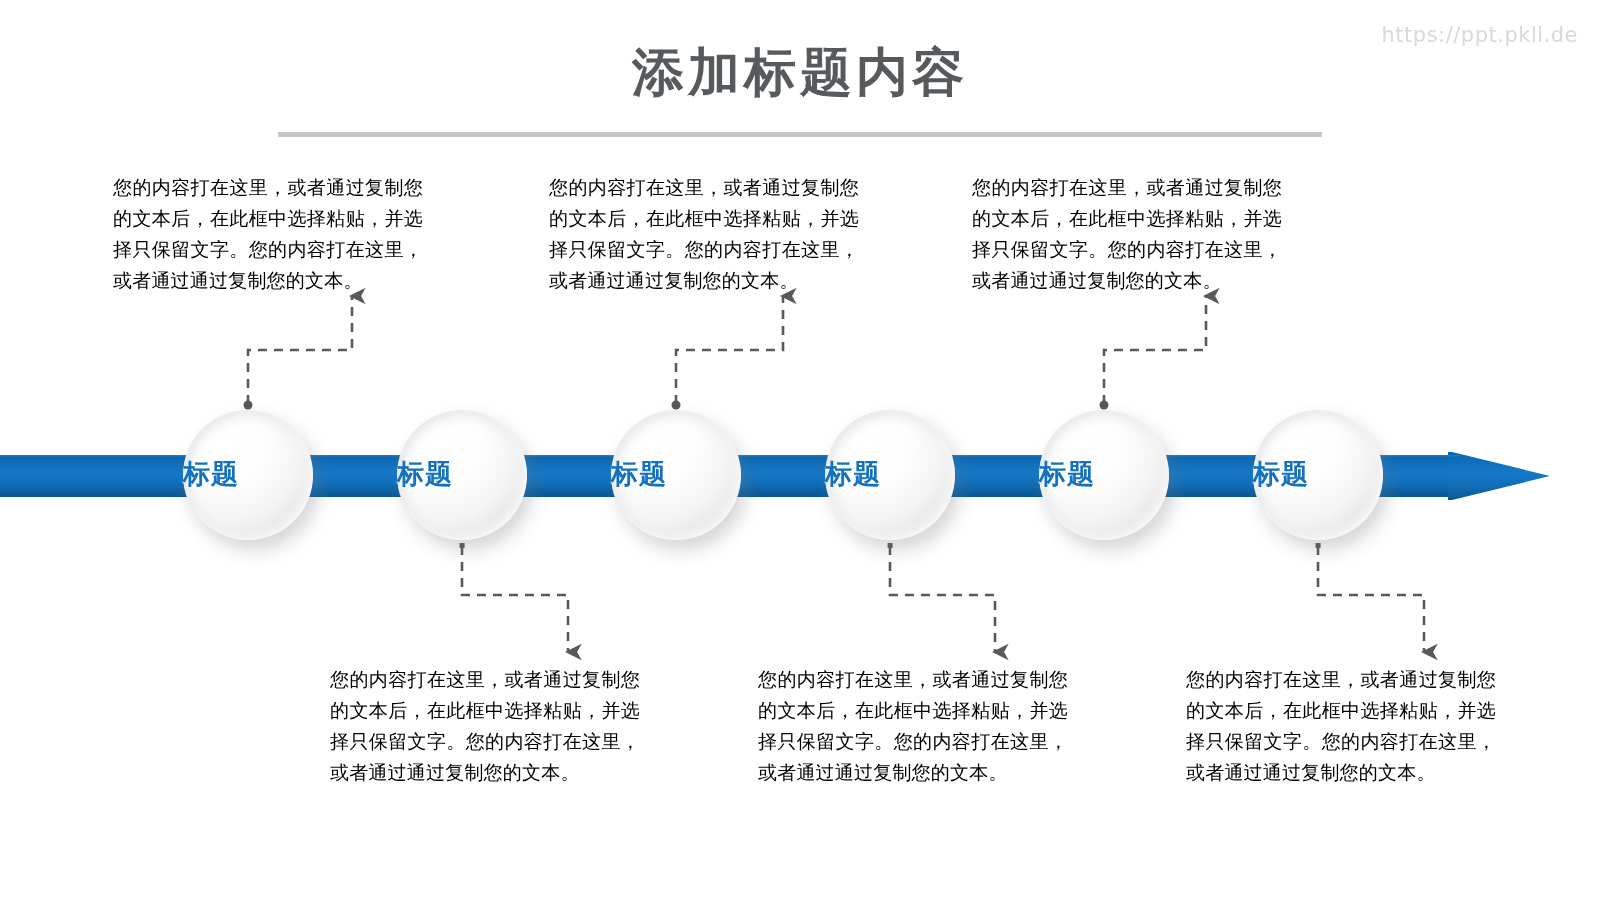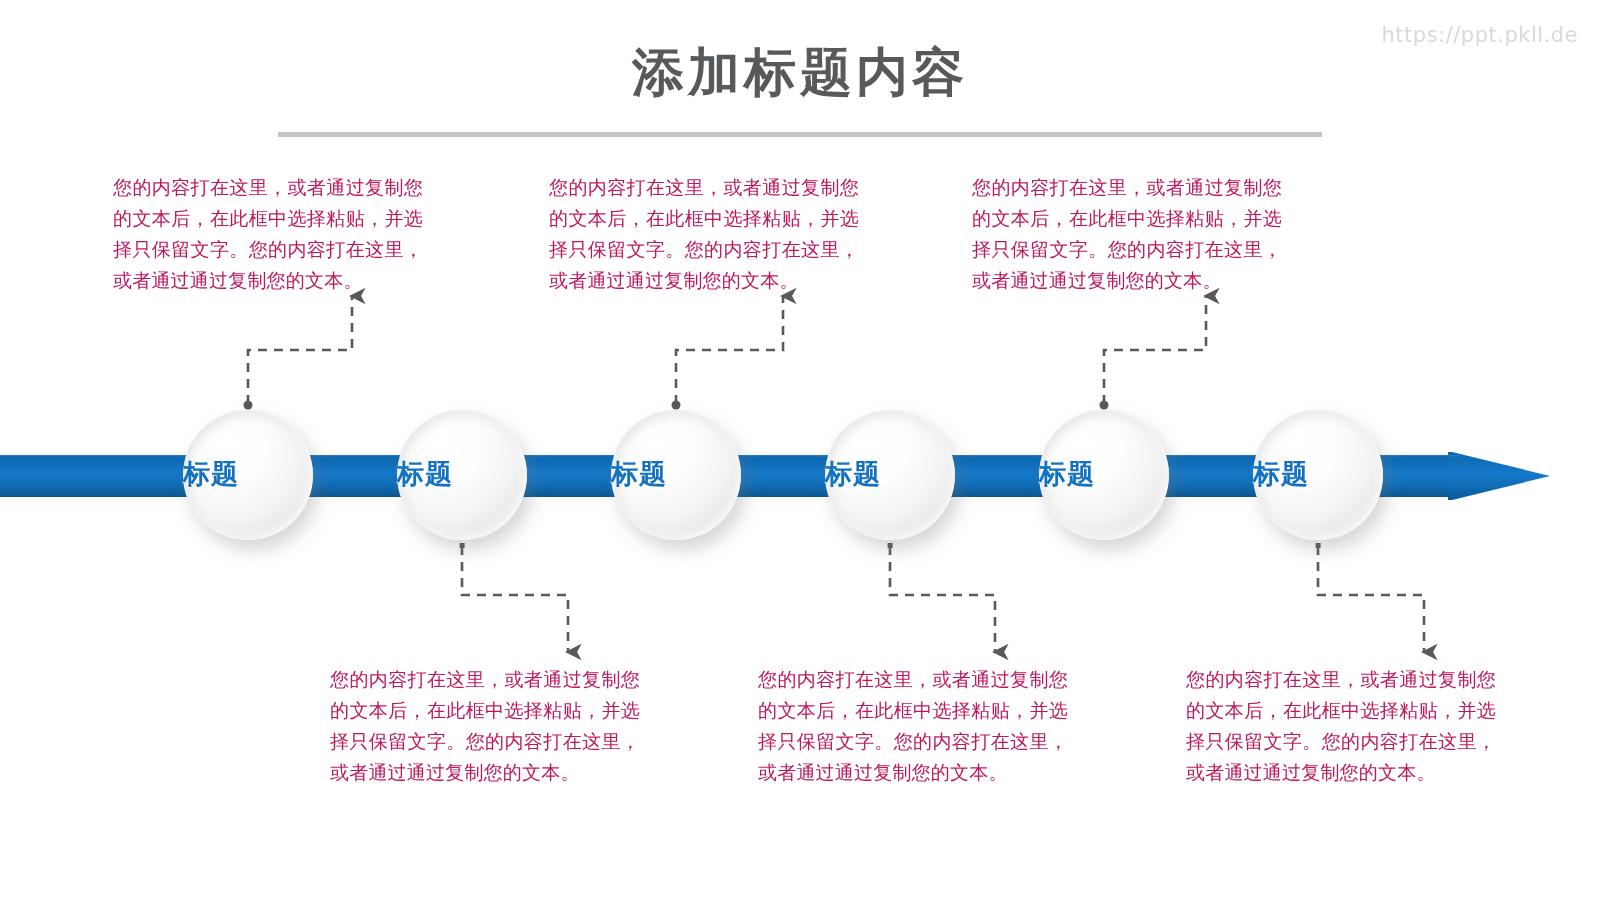--- a/index.html
+++ b/index.html
@@ -100,21 +100,21 @@
     pointer-events: none;
     z-index: 3;
   }
 
   
   .textblock {
     position: absolute;
     width: 310px;
     font-size: 19px;
     line-height: 31px;
-    color: #be185d;
+    color: #000000;
     font-family: "DejaVu Sans", "Liberation Sans", sans-serif;
     text-align: justify;
     text-justify: inter-character;
     letter-spacing: 0.2px;
   }
   .textblock.top  { top: 172px; }
   .textblock.bot  { top: 664px; }
 </style>
 </head>
 <body>

